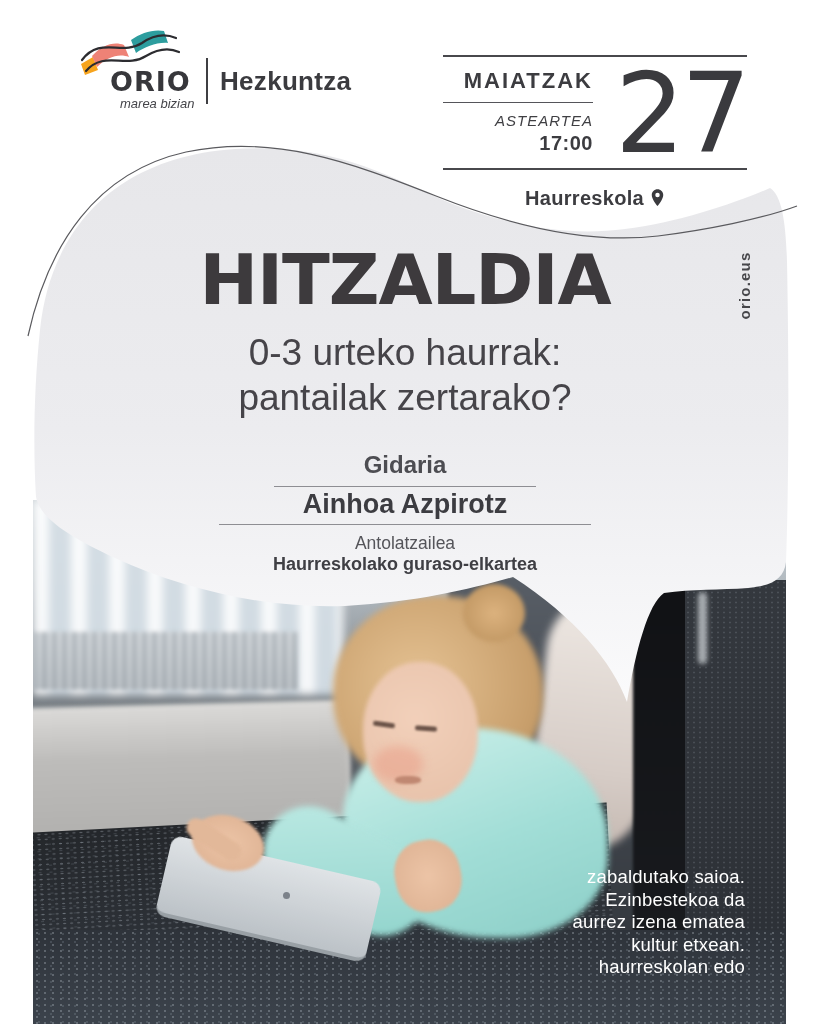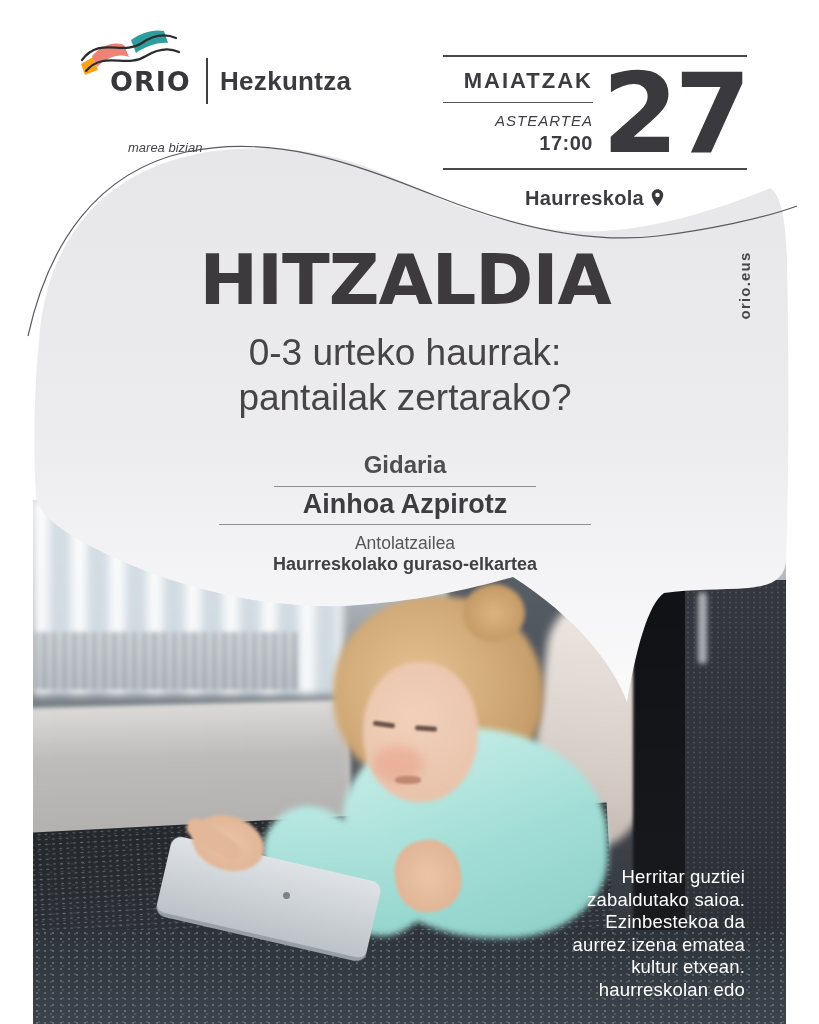--- a/index.html
+++ b/index.html
@@ -83,33 +83,33 @@
   .ph-hand.l { left:158px; top:316px; width:74px; height:54px; border-radius:50%; transform:rotate(18deg); }
   .ph-finger { left:150px; top:330px; width:62px; height:19px; background:#e2b899; border-radius:10px; transform:rotate(33deg); filter:blur(1.5px); }
   .ph-hand.r { left:362px; top:340px; width:66px; height:72px; border-radius:45%; transform:rotate(-12deg); }
   
   .bubble-svg { position:absolute; left:0; top:0; z-index:2; }
   
   .header { position:absolute; left:0; top:0; width:819px; height:200px; z-index:4; }
   .logo-waves { position:absolute; left:76px; top:26px; }
   .logo-orio { position:absolute; left:110px; top:66px; font-family:"DejaVu Sans", sans-serif;
     font-weight:bold; font-size:27px; letter-spacing:1px; color:#37373b; }
-  .logo-tagline { position:absolute; left:128px; top:96px; font-style:italic; font-size:13px; color:#45454a;margin-top:44px; }
+  .logo-tagline { position:absolute; left:120px; top:96px; font-style:italic; font-size:13px; color:#45454a; }
   .logo-divider { position:absolute; left:206px; top:58px; width:2px; height:46px; background:#3f3f43; }
   .dept { position:absolute; left:220px; top:66px; font-size:26px; font-weight:bold; color:#3b3b3f; letter-spacing:.3px; }
   
   .date-block { position:absolute; left:443px; top:55px; width:304px; color:#3c3c40; }
   .rule-strong { border-top:2px solid #48484c; }
   .date-main { display:flex; justify-content:space-between; padding-top:11px; }
   .date-left { width:150px; text-align:right; }
   .month { font-weight:bold; font-size:22px; letter-spacing:2px; }
   .rule-sub { border-top:1.5px solid #55555a; margin:8px 0 9px; }
   .weekday { font-style:italic; font-size:15px; letter-spacing:1px; color:#3f3f43; }
   .time { font-weight:bold; font-size:20px; margin-top:3px; letter-spacing:.5px; }
-  .day { font-family:"DejaVu Sans", sans-serif; font-weight:bold; font-size:110px; line-height:.8;
+  .day { font-family:"DejaVu Sans", sans-serif; font-weight:normal; font-size:110px; line-height:.8;
     letter-spacing:-4px; margin-top:2px; color:#3a3a3e; }
   .rule-bottom { margin-top:10px; }
   .venue { text-align:center; padding-top:17px; font-weight:bold; font-size:20px; letter-spacing:.3px; }
   .venue svg { vertical-align:-3px; margin-left:6px; }
   
   .stage { position:absolute; left:110px; top:0; width:590px; text-align:center; z-index:3; }
   .stage > * { position:absolute; left:0; right:0; }
   .title { top:245px; font-family:"DejaVu Sans", sans-serif; font-weight:bold; font-size:70px;
     line-height:1; letter-spacing:-1px; color:#3d3a3d; }
   .subtitle { top:330px; font-weight:normal; font-size:37px; line-height:45px; color:#464449; }
@@ -234,21 +234,20 @@
     <div class="rule-a"></div>
     <div class="speaker-name">Ainhoa Azpirotz</div>
     <div class="rule-b"></div>
     <div class="org-label">Antolatzailea</div>
     <div class="org-name">Haurreskolako guraso-elkartea</div>
   </div>
 
   <div class="site">orio.eus</div>
 
   <div class="footer-note">
-    <span>Herritar guztiei</span>
     <span>zabaldutako saioa.</span>
     <span>Ezinbestekoa da</span>
     <span>aurrez izena ematea</span>
     <span>kultur etxean.</span>
     <span>haurreskolan edo</span>
   </div>
 
 </div>
 
 </body></html>

